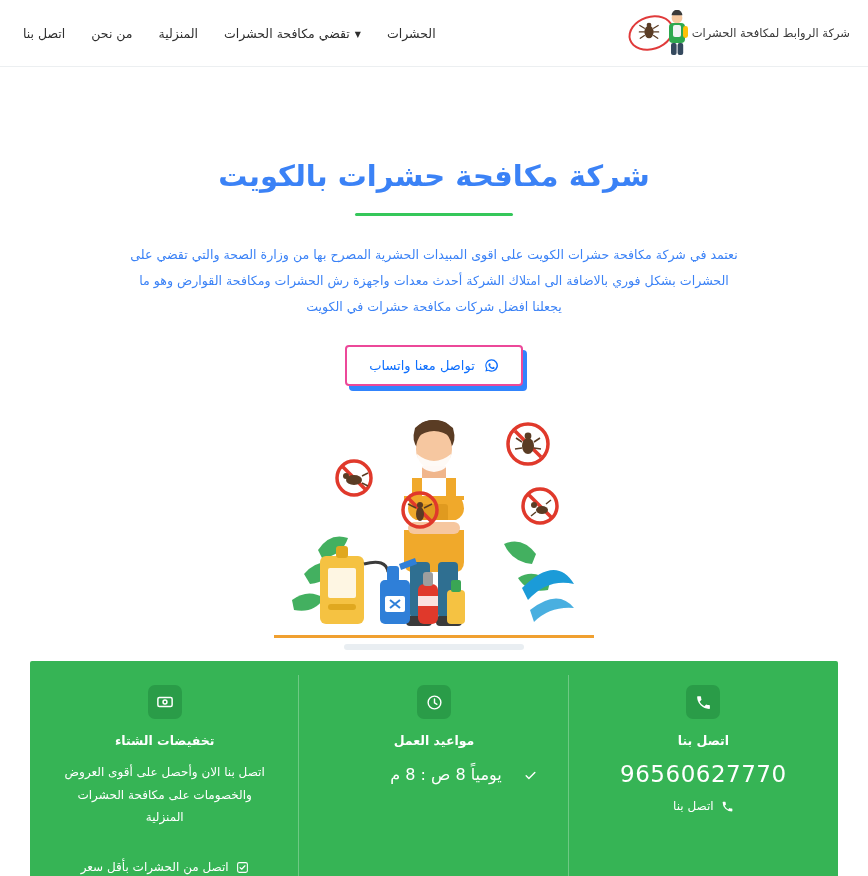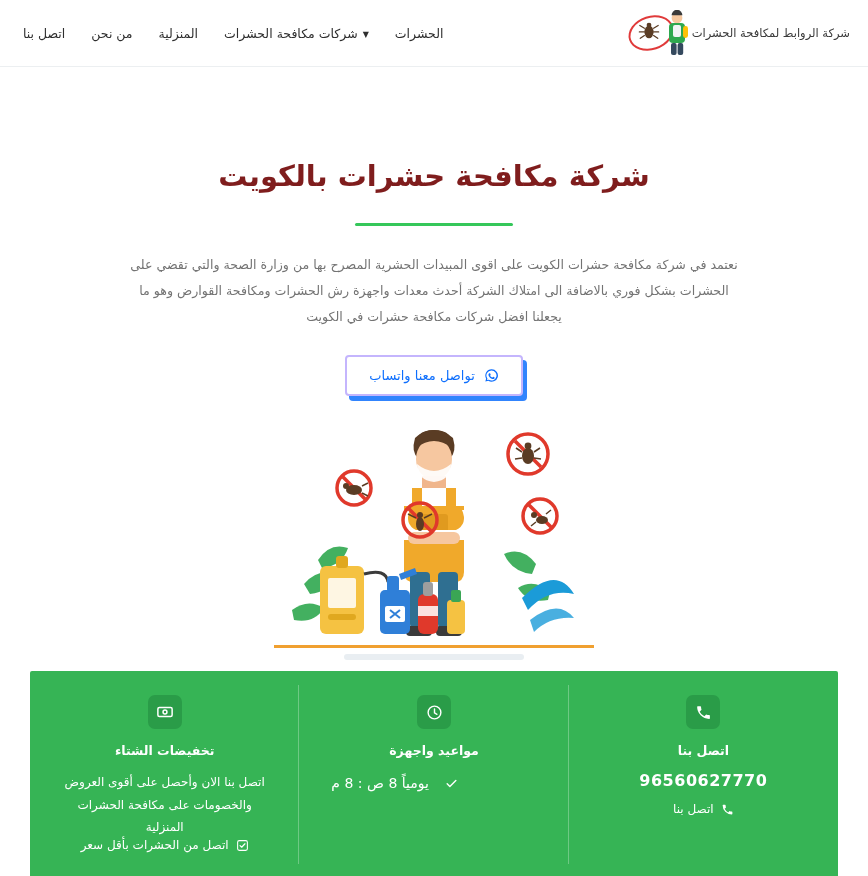--- a/index.html
+++ b/index.html
@@ -83,46 +83,46 @@
 
   
   .hero {
     padding: 92px 0 0;
     text-align: center;
     background: #ffffff;
   }
   .hero h1 {
     font-size: 29px;
     font-weight: bold;
-    color: #7f1d1d;
+    color: #3b82f6;
     letter-spacing: 0;
-    margin-bottom: 30px;
+    margin-bottom: 20px;
   }
   .hero-underline {
     width: 158px;
     height: 3px;
     background: #35c75a;
     margin: 0 auto 26px;
     border-radius: 2px;
   }
   .hero p {
     font-size: 12.6px;
-    color: #737373;
+    color: #3b82f6;
     line-height: 2.05;
     max-width: 620px;
     margin: 0 auto;
   }
   .hero-cta-wrap {
     margin-top: 26px;
     display: flex;
     justify-content: center;
   }
   .wa-btn {
     background: #ffffff;
-    border: 2px solid #c4b5fd;
+    border: 2px solid #ec4899;
     color: #0d6efd;
     border-radius: 4px;
     padding: 11px 22px;
     font-size: 13px;
     display: inline-flex;
     align-items: center;
     gap: 9px;
     cursor: pointer;
     box-shadow: 4px 5px 0 rgba(13,110,253,0.85);
     font-family: inherit;
@@ -183,46 +183,46 @@
     display: flex;
     align-items: center;
     justify-content: center;
   }
   .feature-title {
     font-size: 12.5px;
     font-weight: bold;
     margin-bottom: 13px;
   }
   .feature-line {
-    font-size: 14px;
+    font-size: 16px;
     line-height: 1.75;
     display: flex;
     align-items: center;
-    justify-content: flex-end;
-    gap: 16px;
+    justify-content: flex-start;
+    gap: 22px;
     flex-wrap: wrap;
   }
   .feature-phone {
-    font-size: 16px;
-    font-weight: bold;
+    font-size: 23px;
+    font-weight: normal;
     letter-spacing: 0.5px;
     margin-bottom: 12px;
   }
   .feature-sub {
     font-size: 12px;
     display: flex;
     align-items: center;
     justify-content: center;
     gap: 7px;
   }
   .feature-text-block {
     font-size: 12px;
     line-height: 1.85;
     max-width: 240px;
-    margin: 0 auto 0;
+    margin: 0 auto 32px;
   }
   .inline-ico { width: 13px; height: 13px; display:inline-block; vertical-align: middle; }
 
   
   .services {
     padding: 45px 30px 0;
     text-align: center;
   }
 </style>
 </head>
@@ -250,21 +250,21 @@
       </svg>
     </span>
   </div>
 
   <nav class="main-nav">
     <a href="#">
         <span>الحشرات</span>
       </a>
     <a href="#">
         <span class="caret">▼</span>
-        <span>شركات مكافحة الحشرات</span>
+        <span>تقضي مكافحة الحشرات</span>
       </a>
     <a href="#">
         <span>المنزلية</span>
       </a>
     <a href="#">
         <span>من نحن</span>
       </a>
     <a href="#">
         <span>اتصل بنا</span>
       </a>
@@ -405,21 +405,21 @@
     </div>
   </div>
 
   <div class="feature">
     <div class="feature-icon">
       <svg width="17" height="17" viewBox="0 0 24 24">
         <circle cx="12" cy="12" r="9" fill="none" stroke="#ffffff" stroke-width="2"></circle>
         <path d="M12 7v5.5l3.5 2" fill="none" stroke="#ffffff" stroke-width="2" stroke-linecap="round"></path>
       </svg>
     </div>
-    <div class="feature-title">مواعيد واجهزة</div>
+    <div class="feature-title">مواعيد العمل</div>
     <div class="feature-line">
       <svg class="inline-ico" viewBox="0 0 24 24">
         <path d="M4 12.5l5 5L20 6.5" fill="none" stroke="#ffffff" stroke-width="2.6" stroke-linecap="round" stroke-linejoin="round"></path>
       </svg>
       <span>يومياً 8 ص : 8 م</span>
     </div>
   </div>
 
   <div class="feature">
     <div class="feature-icon">

